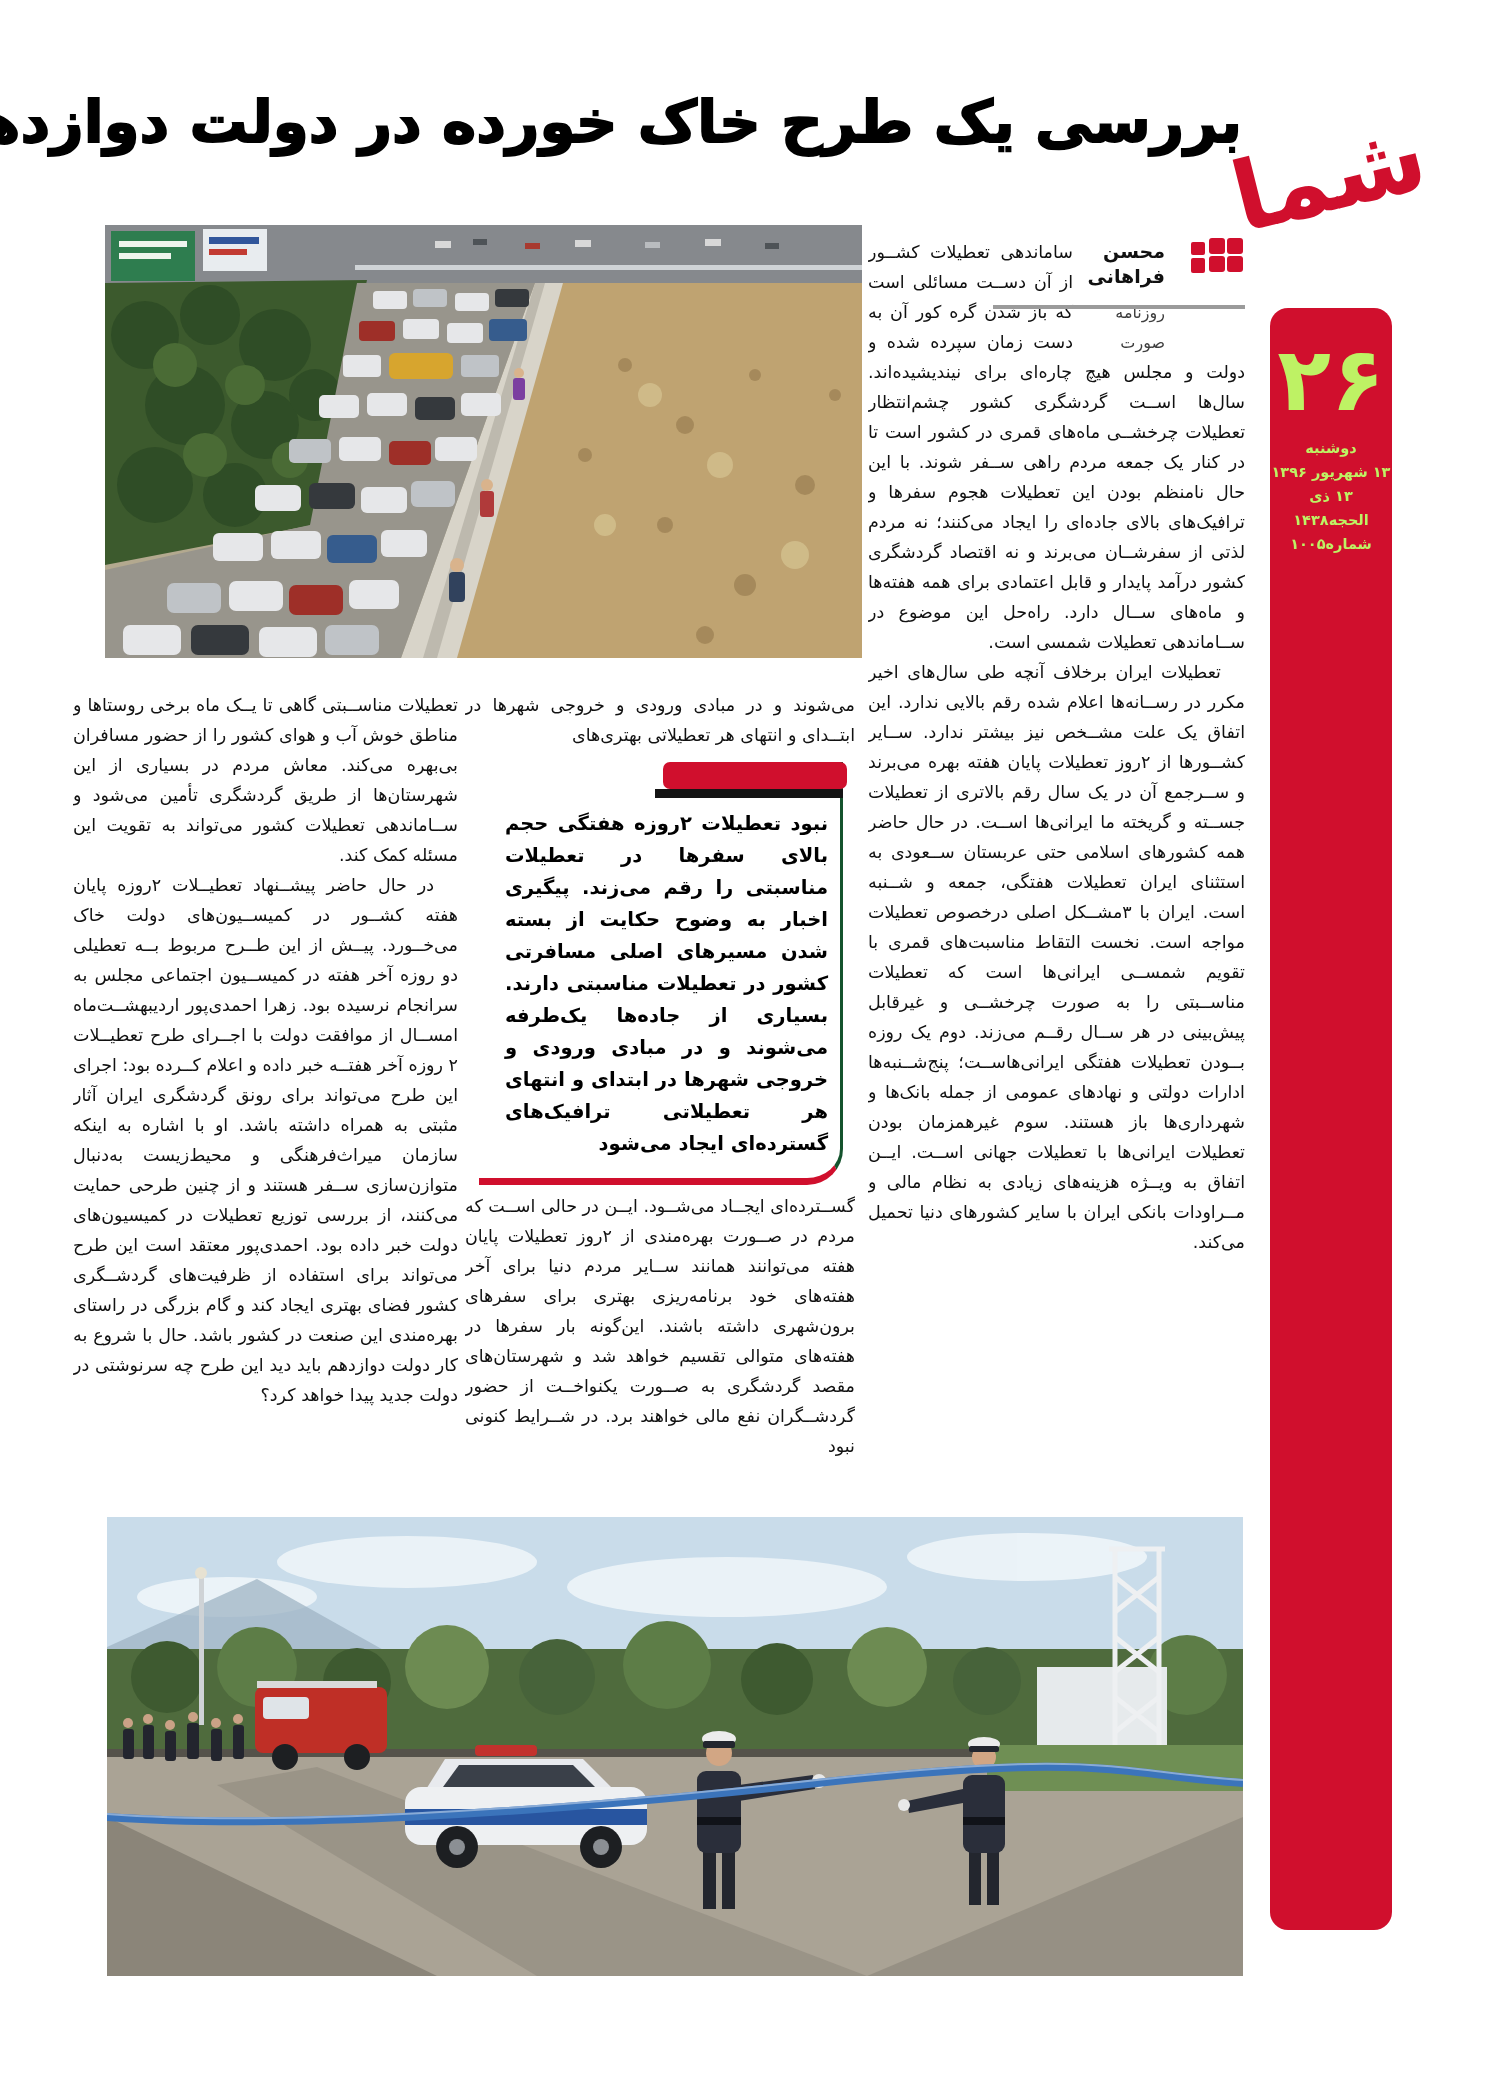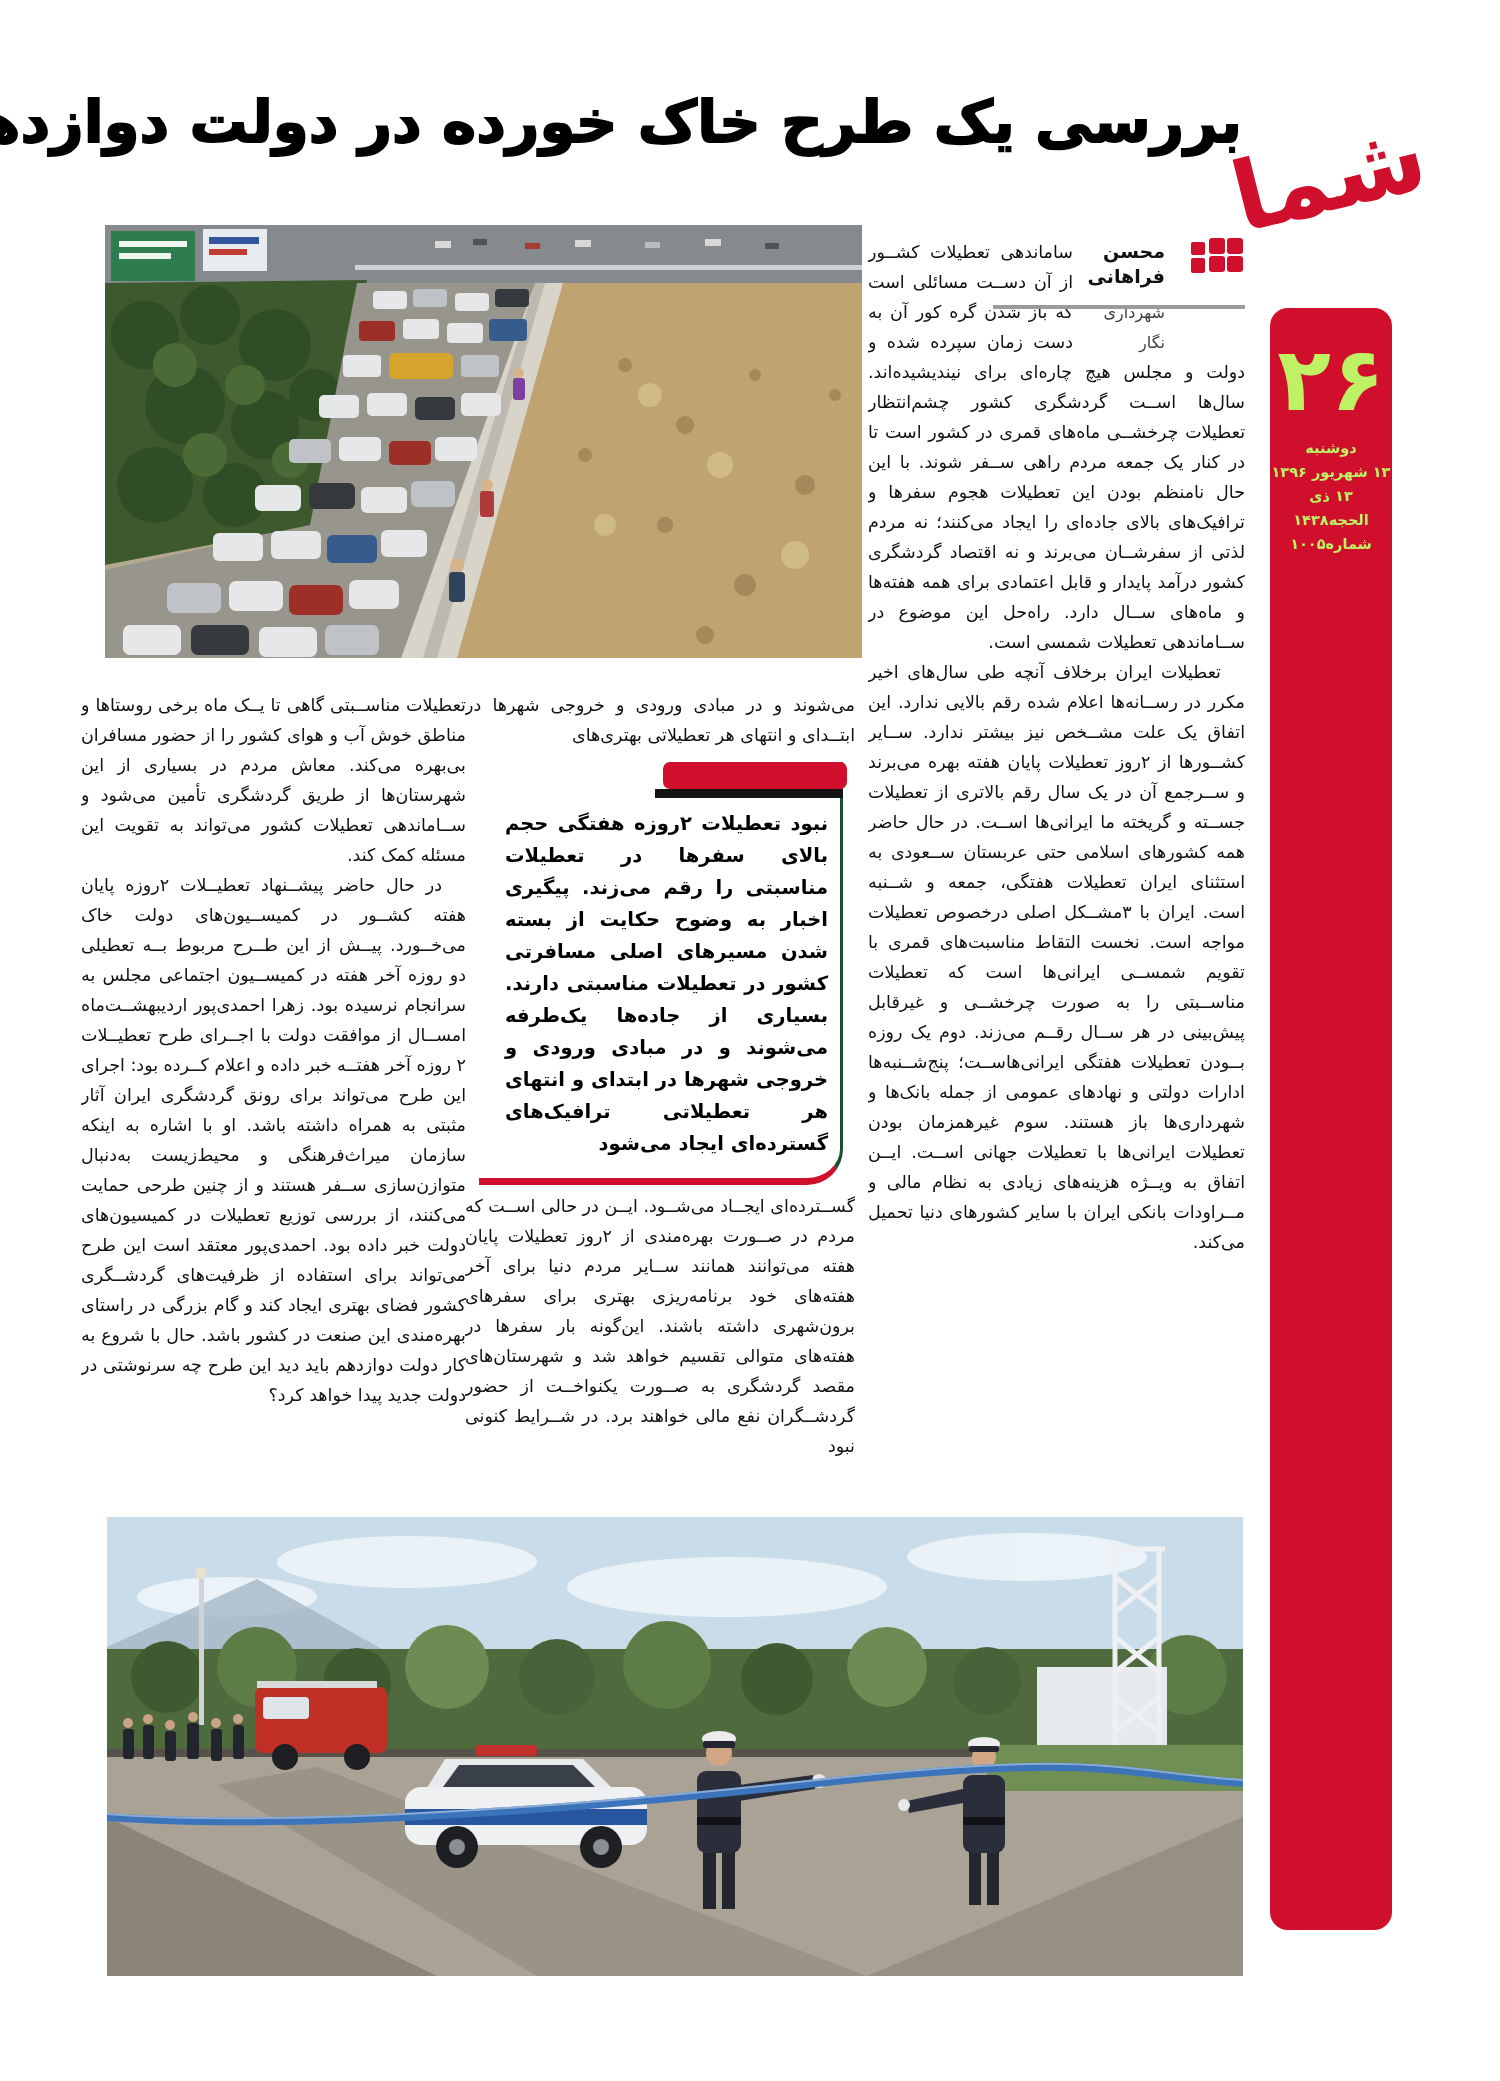--- a/index.html
+++ b/index.html
@@ -31,21 +31,21 @@
   
   .top-photo{position:absolute;left:105px;top:225px;width:757px;height:433px;overflow:hidden;}
   .bottom-photo{position:absolute;left:107px;top:1517px;width:1136px;height:459px;overflow:hidden;}
   .top-photo svg,.bottom-photo svg{display:block;width:100%;height:100%;}
   
   .col{position:absolute;font-size:17.5px;line-height:30px;text-align:justify;overflow:hidden;}
   .col p{margin:0;}
   .col p.indent{text-indent:24px;}
   .col1{left:868px;top:237px;width:377px;max-height:1256px;}
   .col2{left:465px;top:690px;width:390px;max-height:802px;}
-  .col3{left:81px;top:690px;width:385px;max-height:802px;}
+  .col3{left:73px;top:690px;width:385px;max-height:802px;}
   
   .byline{float:right;width:172px;height:102px;position:relative;}
   .byline-inner{display:flex;gap:24px;align-items:flex-start;}
   .byline-author{font-weight:bold;font-size:19px;line-height:1.3;padding-top:2px;}
   .byline-role{font-size:16px;color:#3e3e3e;margin-top:10px;}
   .byline-rule{position:absolute;top:68px;left:-80px;width:252px;height:4px;background:#9b9b9b;}
   
   .pullquote{
     position:relative;margin:12px 12px 6px 14px;
     border-left:0;border-right:3px solid #14532d;border-bottom:7px solid #d00f2d;
@@ -194,21 +194,21 @@
                 <rect x="38" y="1" width="16" height="16" rx="3"></rect>
               <rect x="20" y="19" width="16" height="16" rx="3"></rect>
                 <rect x="38" y="19" width="16" height="16" rx="3"></rect>
               <rect x="2" y="5" width="14" height="13" rx="2"></rect>
                 <rect x="2" y="21" width="14" height="15" rx="2"></rect>
             </g>
           </svg>
         </span>
         <div>
           <div class="byline-author">محسن فراهانی</div>
-          <div class="byline-role">شهرداری نگار</div>
+          <div class="byline-role">روزنامه صورت</div>
         </div>
       </div>
       <div class="byline-rule"></div>
     </div>
     <p>ساماندهی تعطیلات کشــور از آن دســت مسائلی است که باز شدن گره کور آن به دست زمان سپرده شده و دولت و مجلس هیچ چاره‌ای برای نیندیشیده‌اند. سال‌ها اســت گردشگری کشور چشم‌انتظار تعطیلات چرخشــی ماه‌های قمری در کشور است تا در کنار یک جمعه مردم راهی ســفر شوند. با این حال نامنظم بودن این تعطیلات هجوم سفرها و ترافیک‌های بالای جاده‌ای را ایجاد می‌کنند؛ نه مردم لذتی از سفرشــان می‌برند و نه اقتصاد گردشگری کشور درآمد پایدار و قابل اعتمادی برای همه هفته‌ها و ماه‌های ســال دارد. راه‌حل این موضوع در ســاماندهی تعطیلات شمسی است.</p>
     <p class="indent">تعطیلات ایران برخلاف آنچه طی سال‌های اخیر مکرر در رســانه‌ها اعلام شده رقم بالایی ندارد. این اتفاق یک علت مشــخص نیز بیشتر ندارد. ســایر کشــورها از ۲روز تعطیلات پایان هفته بهره می‌برند و ســرجمع آن در یک سال رقم بالاتری از تعطیلات جســته و گریخته ما ایرانی‌ها اســت. در حال حاضر همه کشورهای اسلامی حتی عربستان ســعودی به استثنای ایران تعطیلات هفتگی، جمعه و شــنبه است. ایران با ۳مشــکل اصلی درخصوص تعطیلات مواجه است. نخست التقاط مناسبت‌های قمری با تقویم شمســی ایرانی‌ها است که تعطیلات مناســبتی را به صورت چرخشــی و غیرقابل پیش‌بینی در هر ســال رقــم می‌زند. دوم یک روزه بــودن تعطیلات هفتگی ایرانی‌هاســت؛ پنج‌شــنبه‌ها ادارات دولتی و نهادهای عمومی از جمله بانک‌ها و شهرداری‌ها باز هستند. سوم غیرهمزمان بودن تعطیلات ایرانی‌ها با تعطیلات جهانی اســت. ایــن اتفاق به ویــژه هزینه‌های زیادی به نظام مالی و مــراودات بانکی ایران با سایر کشورهای دنیا تحمیل می‌کند.</p>
   </section>
 
   <section class="col col2">
     <p>می‌شوند و در مبادی ورودی و خروجی شهرها در ابتــدای و انتهای هر تعطیلاتی بهتری‌های</p>

